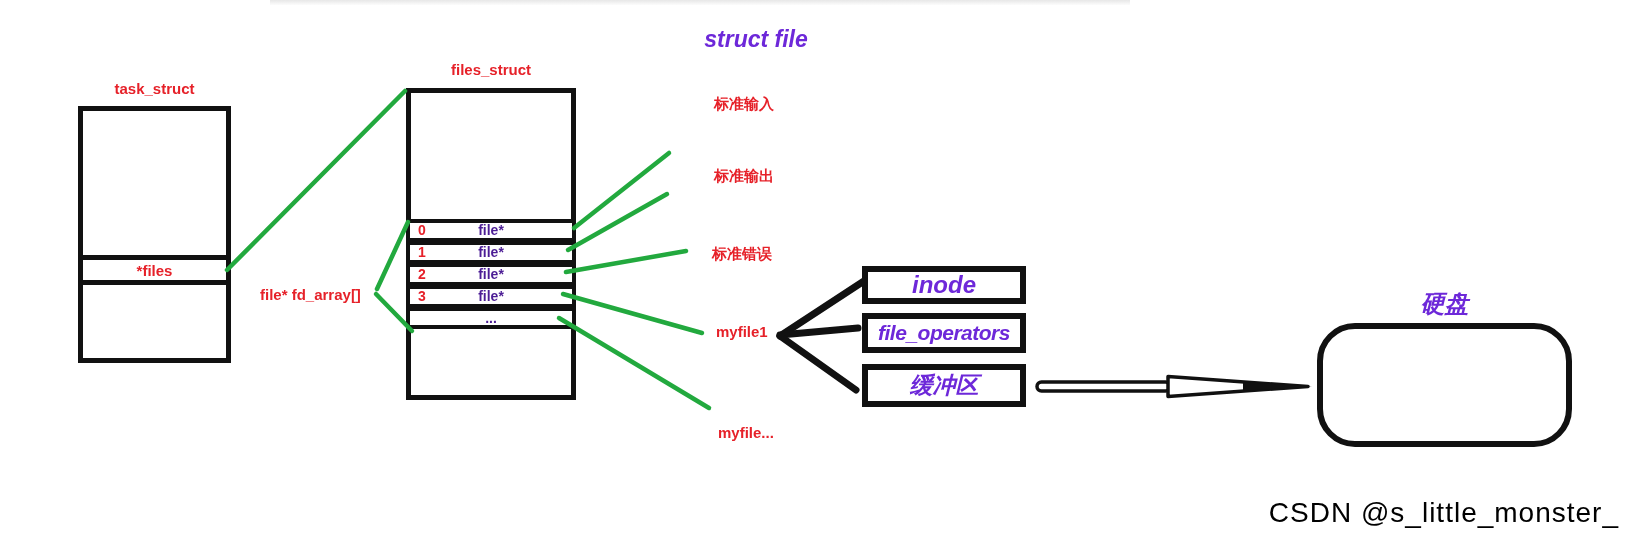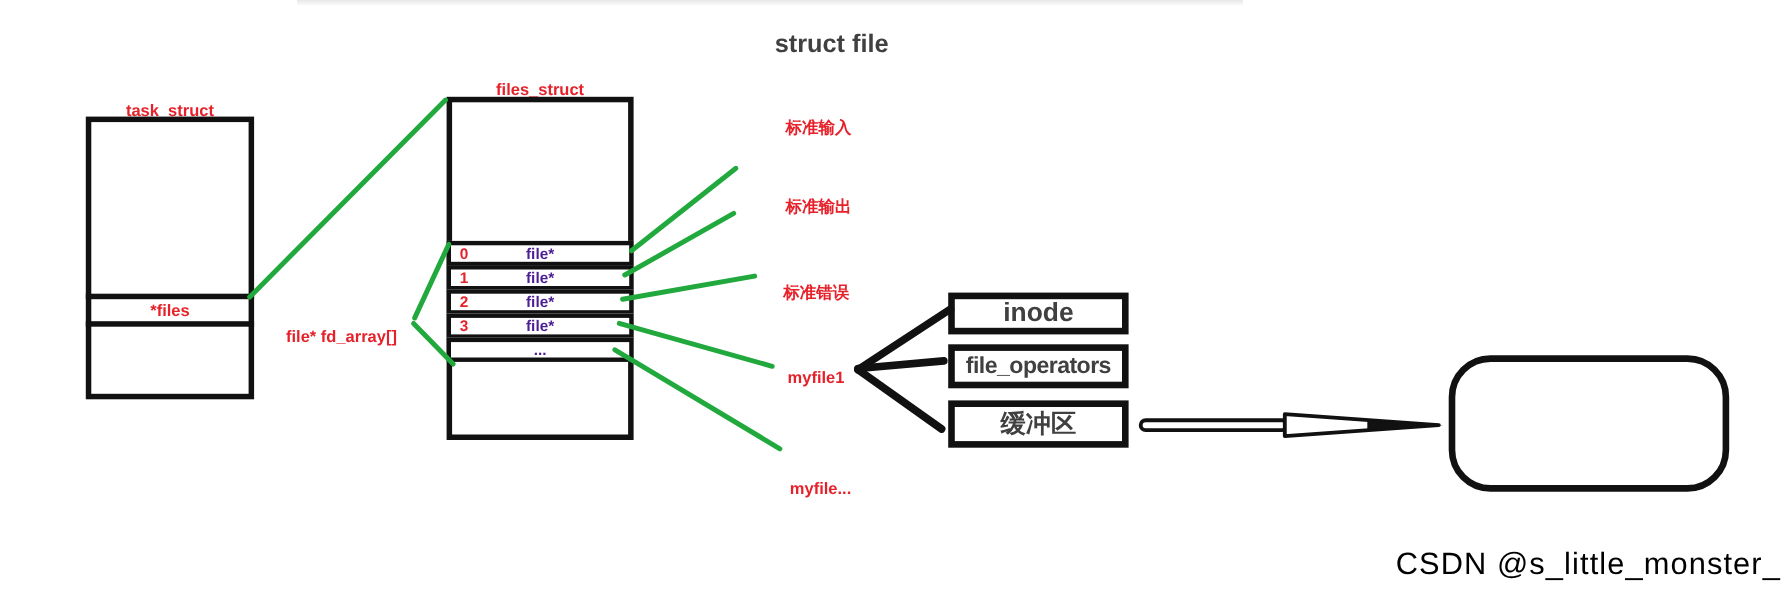--- a/index.html
+++ b/index.html
@@ -1,22 +1,22 @@
 <!DOCTYPE html>
 <html><head>
 <meta charset="utf-8">
 <style>
   html,body{margin:0;padding:0;background:#fff;}
   .canvas{
     position:relative;width:1625px;height:556px;background:#ffffff;overflow:hidden;
     font-family:"Liberation Sans","DejaVu Sans",sans-serif;
   }
   .abs{position:absolute;}
-  .red{color:#e62129;font-weight:bold;margin-top:12px;}
-  .blk{color:#404040;font-weight:bold;}
+  .red{color:#e62129;font-weight:bold;}
+  .blk{color:#6d28d9;font-weight:bold;font-style:italic;}
   .center{text-align:center;}
   
   .topbar{left:270px;top:0;width:860px;height:5px;
     background:linear-gradient(180deg,#e7e7e7,#fcfcfc);}
   
   .title{left:640px;top:26px;width:232px;font-size:23px;}
   
   .task-label{left:78px;top:80px;width:153px;font-size:15px;}
   .task-box{left:78px;top:106px;width:153px;height:257px;border:5px solid #111;box-sizing:border-box;}
   .task-cell{left:78px;top:255px;width:153px;height:30px;box-sizing:border-box;
@@ -102,20 +102,21 @@
   <div class="abs comp comp-fops blk">
     <span>file_operators</span>
   </div>
   <div class="abs comp comp-inode blk">
     <span>inode</span>
   </div>
   <div class="abs comp comp-buf blk">
     <span>缓冲区</span>
   </div>
 
+  <div class="abs disk-label blk center">硬盘</div>
   <div class="abs disk-box"></div>
 
   <div class="abs watermark">CSDN @s_little_monster_</div>
 
   <svg class="overlay" width="1625" height="556" viewBox="0 0 1625 556">
 
     <line class="gline" x1="227" y1="270" x2="405" y2="91"></line>
     <line class="gline" x1="408" y1="222" x2="377" y2="289"></line>
     <line class="gline" x1="376" y1="294" x2="412" y2="331"></line>
     <line class="gline" x1="574" y1="228" x2="669" y2="153"></line>

